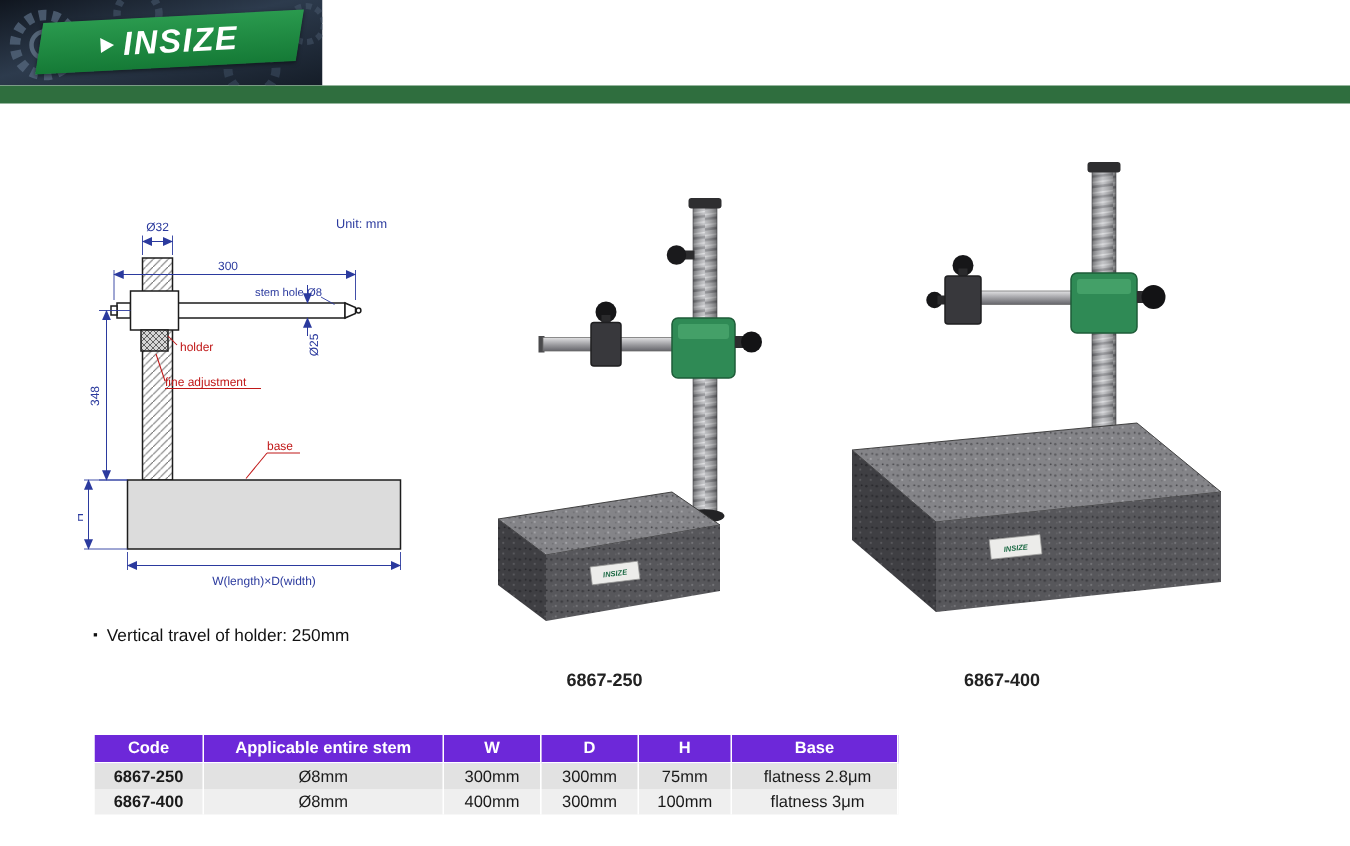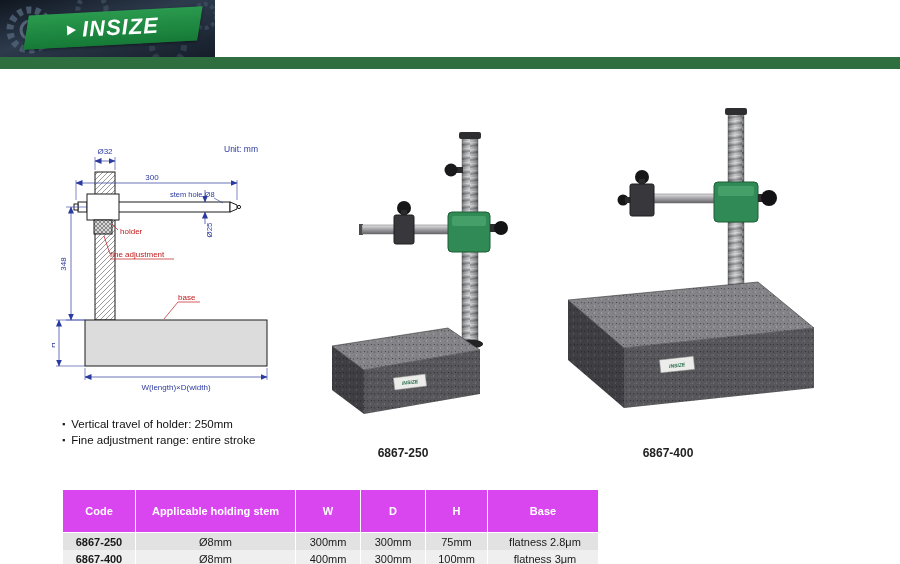--- a/index.html
+++ b/index.html
@@ -32,21 +32,21 @@
   .caption-a { left:333px; top:446px; }
   .caption-b { left:598px; top:446px; }
 
   
   .features { position:absolute; left:62px; top:417px; margin:0; padding:0; list-style:none; }
   .features li { font-size:11.5px; color:#111; line-height:15px; }
   .features li::before { content:"▪"; font-size:9px; margin-right:6px; position:relative; top:-1px; }
 
   
   .spec { position:absolute; left:62px; top:489px; border-collapse:collapse; font-size:11px; table-layout:fixed; }
-  .spec th { background:#d946ef; color:#fff; font-weight:bold; padding:14px 4px; border:1px solid #fff; height:14px; }
+  .spec th { background:#6d28d9; color:#fff; font-weight:bold; padding:2px 4px; border:1px solid #fff; height:14px; }
   .spec td { padding:2px 4px; text-align:center; color:#1a1a1a; border-left:1px solid #fff; border-right:1px solid #fff; height:13px; }
   .spec tr.r0 td { background:#e2e2e2; }
   .spec tr.r1 td { background:#efefef; }
   .spec td.code { font-weight:bold; }
   .spec td.base-col { text-align:center; padding-left:8px; }
 
   svg text { font-family:"Liberation Sans", sans-serif; }
 </style>
 </head>
 <body>
@@ -260,36 +260,35 @@
         <text x="367" y="269" font-size="5" font-style="italic" font-weight="bold" fill="#1e6b46" text-anchor="middle">INSIZE</text>
       </g>
     </g>
   </svg>
 
   <div class="caption caption-a">6867-250</div>
   <div class="caption caption-b">6867-400</div>
 
   <ul class="features">
     <li>Vertical travel of holder: 250mm</li>
-    <li>Fine adjustment range: entire stroke</li>
   </ul>
 
   <table class="spec">
     <colgroup>
       <col style="width:73px">
         <col style="width:160px">
         <col style="width:65px">
       <col style="width:65px">
         <col style="width:62px">
         <col style="width:111px">
     </colgroup>
     <thead>
       <tr>
         <th>Code</th>
-        <th>Applicable holding stem</th>
+        <th>Applicable entire stem</th>
         <th>W</th>
         <th>D</th>
         <th>H</th>
         <th>Base</th>
       </tr>
     </thead>
     <tbody>
       <tr class="r0">
         <td class="code">6867-250</td>
         <td>Ø8mm</td>

